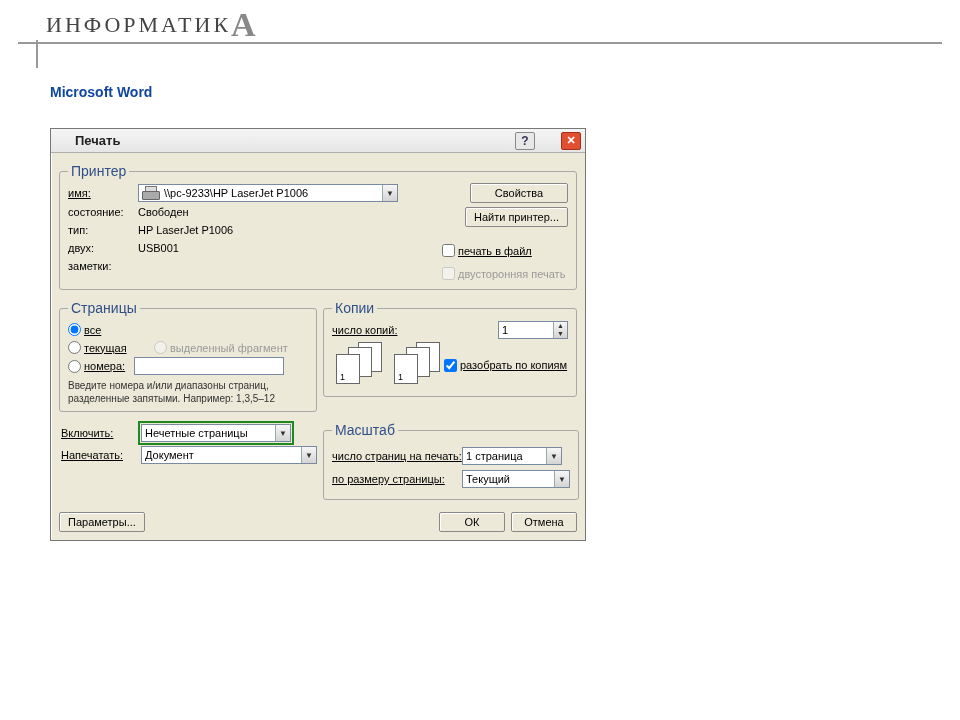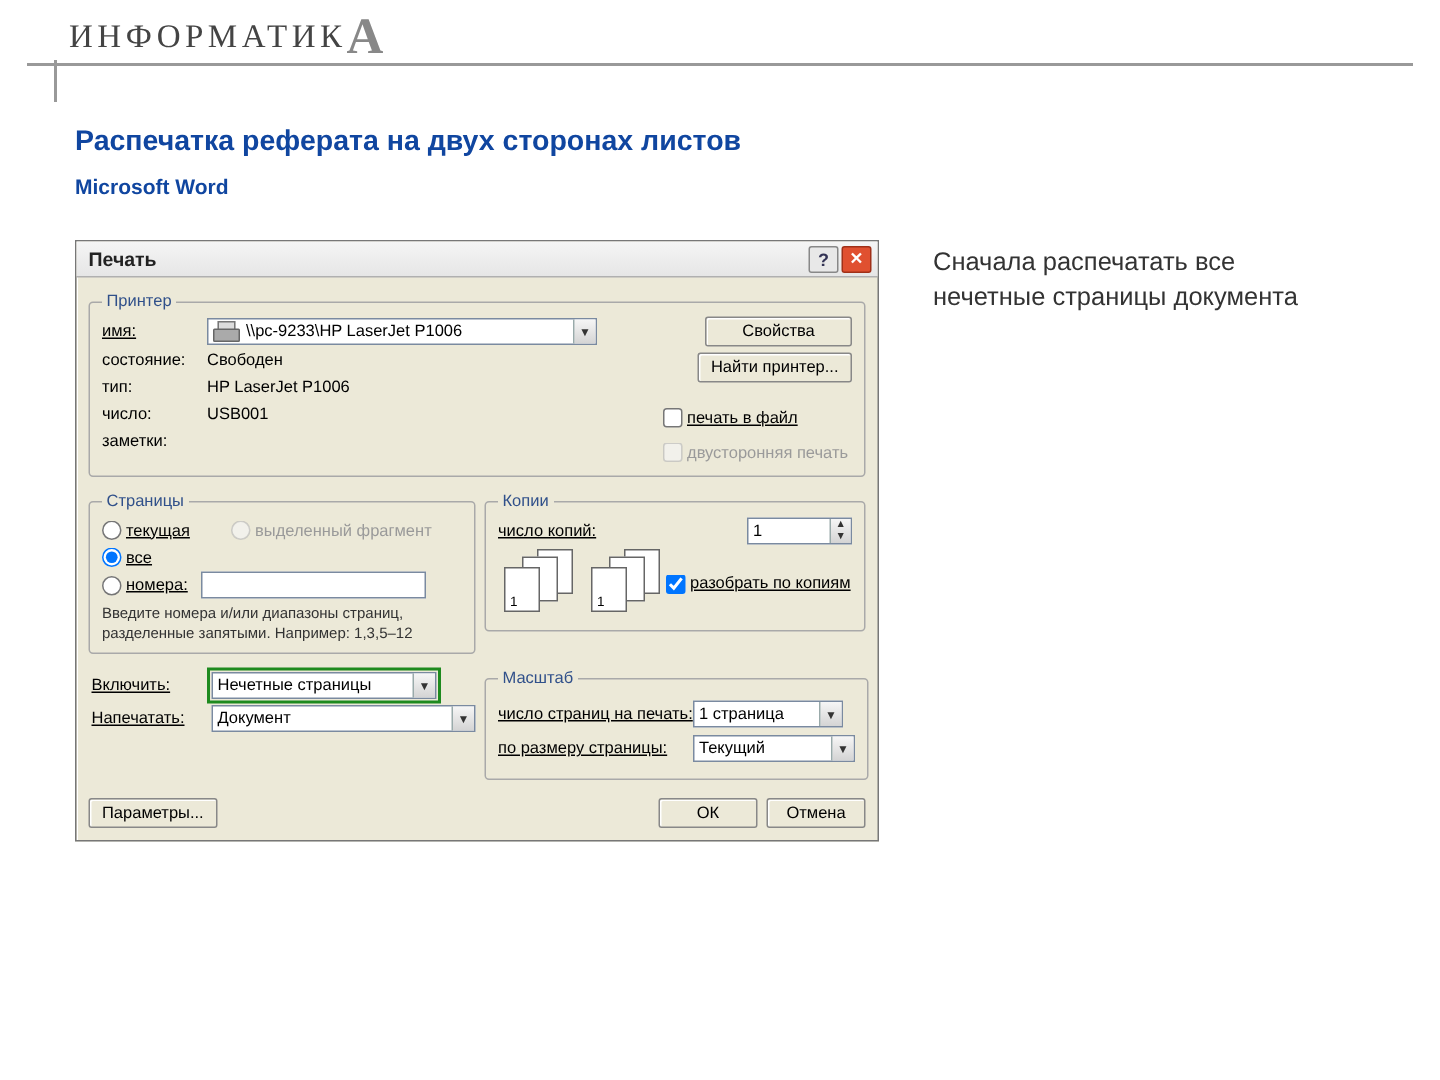--- a/index.html
+++ b/index.html
@@ -78,21 +78,22 @@
     background: #ece9d8;
     box-shadow: 1px 1px 0 #fff inset;
     font-size: 11px;
   }
   .dlg-title {
     background: linear-gradient(#f5f5f5,#e6e6e6);
     border-bottom: 1px solid #b0b0b0;
     display: flex;
     align-items: center;
     height: 24px;
-    padding: 0 4px 0 8px;
+    padding: 0 4px 0 24px;
+    gap: 24px;
   }
   .dlg-title .txt {
     font-weight: bold;
     font-size: 13px;
     flex: 1;
     color: #222;
   }
   .dlg-title .win-btn {
     width: 20px; height: 18px;
     border: 1px solid #4a6; 
@@ -107,21 +108,21 @@
 
   .dlg-body { padding: 6px 8px 8px 8px; }
 
   fieldset {
     border: 1px solid #a9a9a9;
     border-radius: 3px;
     margin: 4px 0 6px 0;
     padding: 4px 8px 6px 8px;
     background: #ece9d8;
   }
-  legend { padding: 0 3px; color: #30508a; font-size: 11px; }
+  legend { padding: 0 3px; color: #30508a; font-size: 14px; }
 
   .row { display:flex; align-items:center; margin: 1px 0; min-height: 17px; }
   .lbl { color:#000; }
   .lbl.und { text-decoration: underline; text-decoration-color: #000; }
   .val { color:#000; }
   .gray { color: #9a9a9a; }
 
   .btn {
     background: #ece9d8;
     border: 1px solid #888;
@@ -211,21 +212,20 @@
   <div class="brand">
     <span>ИНФОРМАТИК</span><span class="big-a">А</span>
   </div>
   <div class="hr-row">
     <div class="hline"></div>
     <div class="vline"></div>
   </div>
 </div>
 
 <div class="title-block">
-  <div class="main-title">Распечатка реферата на двух сторонах листов</div>
   <div class="subtitle">Microsoft Word</div>
 </div>
 
 <div class="content-row">
 
   <div class="dialog">
     <div class="dlg-title">
       <span class="txt">Печать</span>
       <span class="win-btn help-btn">?</span>
       <span class="win-btn close-btn">✕</span>
@@ -247,21 +247,21 @@
             </div>
             <div class="row">
               <span class="lbl">состояние:</span>
               <span class="val">Свободен</span>
             </div>
             <div class="row">
               <span class="lbl">тип:</span>
               <span class="val">HP LaserJet P1006</span>
             </div>
             <div class="row">
-              <span class="lbl">число:</span>
+              <span class="lbl">двух:</span>
               <span class="val">USB001</span>
             </div>
             <div class="row">
               <span class="lbl">заметки:</span>
             </div>
           </div>
           <div class="printer-right">
             <span class="btn wide">Свойства</span>
             <span class="btn wide">Найти принтер...</span>
             <div style="height:6px;"></div>
@@ -275,29 +275,29 @@
               </div>
           </div>
         </div>
       </fieldset>
 
       <div class="mid-row">
         <div class="col-pages">
           <fieldset>
             <legend>Страницы</legend>
             <div class="row">
+                <input type="radio" name="pg" checked="" style="">
+                <span class="lbl und">все</span>
+              </div>
+            <div class="row">
               <input type="radio" name="pg" style="">
                 <span class="lbl und" style="width:70px;">текущая</span>
               <input type="radio" name="pg" disabled="" style="">
                 <span class="lbl gray">выделенный фрагмент</span>
             </div>
-            <div class="row">
-                <input type="radio" name="pg" checked="" style="">
-                <span class="lbl und">все</span>
-              </div>
             <div class="row">
               <input type="radio" name="pg" style="">
                 <span class="lbl und" style="width:50px;">номера:</span>
               <div class="combo" style="width:150px;border-color:#7a8aa0;"></div>
             </div>
             <div class="pages-help">
               <div>Введите номера и/или диапазоны страниц,</div>
               <div>разделенные запятыми. Например: 1,3,5–12</div>
             </div>
           </fieldset>
@@ -384,15 +384,14 @@
       <div class="dlg-footer">
         <span class="btn" style="min-width:84px;">Параметры...</span>
         <span class="spacer"></span>
         <span class="btn" style="min-width:66px;">ОК</span>
         <span class="btn" style="min-width:66px;margin-left:6px;">Отмена</span>
       </div>
 
     </div>
   </div>
 
-  <div class="side-note">Сначала распечатать все нечетные страницы документа</div>
 
 </div>
 
 </body></html>

